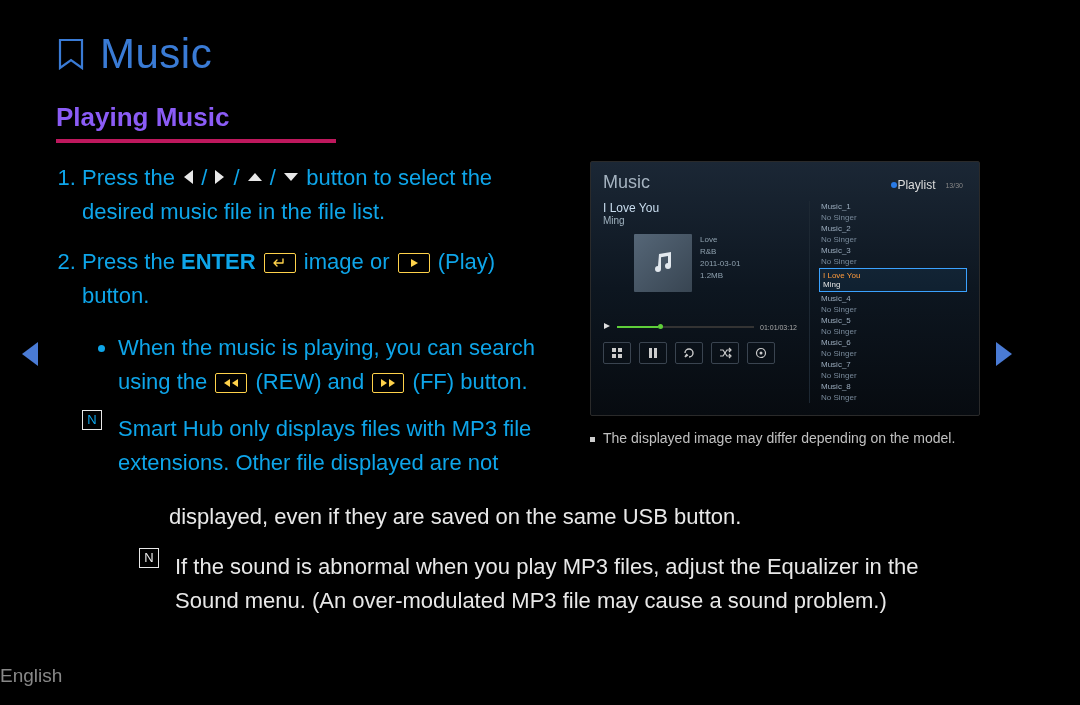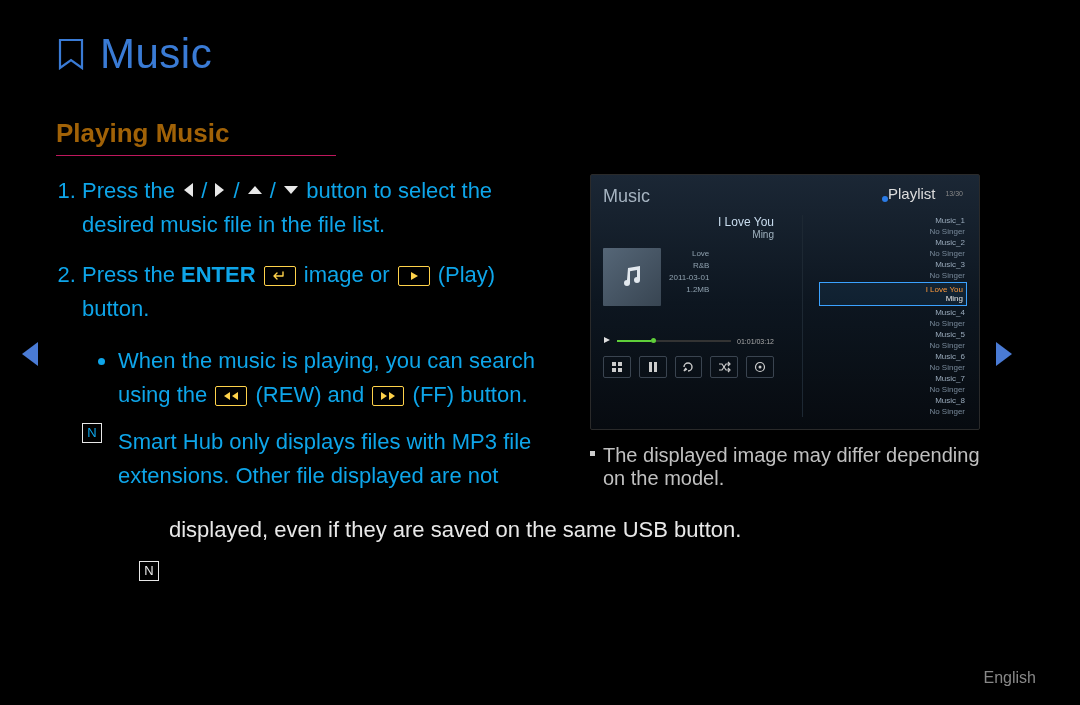--- a/index.html
+++ b/index.html
@@ -25,24 +25,24 @@
     gap: 14px;
     color: #3a7bd5;
   }
   .title-icon svg { display: block; }
   .title-text {
     font-size: 42px;
     font-weight: 400;
     letter-spacing: 0.5px;
   }
   .section-title {
-    margin-top: 40px;
+    margin-top: 24px;
     padding-bottom: 6px;
-    border-bottom: 1px solid #be185d;
-    color: #a16207;
+    border-bottom: 4px solid #be185d;
+    color: #8b5cf6;
     font-size: 26px;
     font-weight: 600;
     width: 280px;
   }
   .content {
     display: flex;
     gap: 26px;
     margin-top: 18px;
     align-items: flex-start;
   }
@@ -98,24 +98,23 @@
     position: absolute;
     top: 340px;
   }
   .nav-left { left: 18px; }
   .nav-right { right: 20px; }
   .nav-arrow svg { display:block; }
 
   .footer {
     position: absolute;
     left: 0; right: 0; bottom: 18px;
-    text-align: right;
+    text-align: left;
     color: #888;
-    font-size: 16px;
-    padding-left: 21px;
+    font-size: 19px;
   }
 
   
   .preview-col {
     width: 390px;
     flex: none;
   }
   .preview {
     width: 390px;
     border: 1px solid #2a2a2a;
@@ -133,40 +132,39 @@
     align-items: baseline;
     margin-bottom: 8px;
     padding-right: 4px;
   }
   .preview-title {
     color: #a5b3c0;
     font-size: 18px;
     font-weight: 500;
   }
   .preview-tab {
-    font-size: 15px;
+    font-size: 12px;
     color: #ddd;
     display: flex;
-    align-items: flex-end;
+    align-items: center;
     gap: 0;
   }
   .dot-blue { width: 6px; height: 6px; border-radius: 50%; background: #2a7be6; display: inline-block; }
   .page-num { font-size: 7px; color: #888; }
   .preview-body {
     display: flex;
-    gap: 28px;
-    text-align: right;
+    gap: 12px;
   }
   .now-playing {
     flex: 1;
     min-width: 0;
   }
   .song-title { color: #c9ddef; font-size: 12px; }
   .song-artist { color: #a0b2bf; font-size: 10px; margin-bottom: 8px; }
-  .album-row { display: flex; gap: 8px; align-items: flex-start; }
+  .album-row { display: flex; gap: 8px; align-items: flex-start; margin-left: 31px; }
   .album-art {
     width: 58px; height: 58px;
     background: linear-gradient(135deg, #556677 0%, #384552 100%);
     border-radius: 1px;
     display: flex; align-items: center; justify-content: center;
   }
   .meta { font-size: 8px; color: #8fa1af; line-height: 1.5; }
   .progress-row { display: flex; align-items: center; gap: 6px; margin-top: 30px; }
   .bar {
     flex: 1; height: 2px; background: #333; position: relative;
@@ -179,38 +177,38 @@
     width: 26px; height: 20px;
     border: 1px solid #3a4450;
     border-radius: 2px;
     display: flex; align-items: center; justify-content: center;
     color: #ccc;
   }
   .ctrl svg { display:block; }
   .playlist {
     width: 148px;
     border-left: 1px solid #1d2833;
-    padding-left: 16px;
+    padding-left: 9px;
     font-size: 8px;
   }
   .pl-row { padding: 1px 2px; color: #9ab; }
   .pl-row.sub { color: #78899a; }
   .pl-sel {
     border: 1px solid #3ba2ff;
     background: rgba(59,162,255,0.08);
     padding: 2px 3px;
     margin: 1px 0;
   }
   .pl-sel .name { color: #ff9a3c; }
   .pl-sel .artist { color: #e2e2e2; }
   .caption {
     display: flex;
     gap: 8px;
     color: #c0c0c0;
-    font-size: 20px;
+    font-size: 14px;
     margin-top: 14px;
     align-items: flex-start;
   }
   .caption .bullet { width: 5px; height: 5px; background: #ccc; margin-top: 7px; flex: none; }
 </style>
 </head>
 <body>
 
 <div class="page">
 
@@ -396,20 +394,21 @@
         <span class="bullet"></span>
         <span>The displayed image may differ depending on the model.</span>
       </div>
     </div>
   </div>
 
   <div class="wide-notes">
     <div style="padding-left:113px;">displayed, even if they are saved on the same USB button.</div>
     <div class="note-block" style="padding-left:83px;margin-top:16px;">
       <span class="note-icon">N</span>
+      <span class="note-text">If the sound is abnormal when you play MP3 files, adjust the Equalizer in the Sound menu. (An over-modulated MP3 file may cause a sound problem.)</span>
     </div>
   </div>
 
   <div class="nav-arrow nav-left">
     <svg width="24" height="28">
         <path d="M20 2 L4 14 L20 26 Z" fill="#4a7bd5"></path>
       </svg>
   </div>
   <div class="nav-arrow nav-right">
     <svg width="24" height="28">

